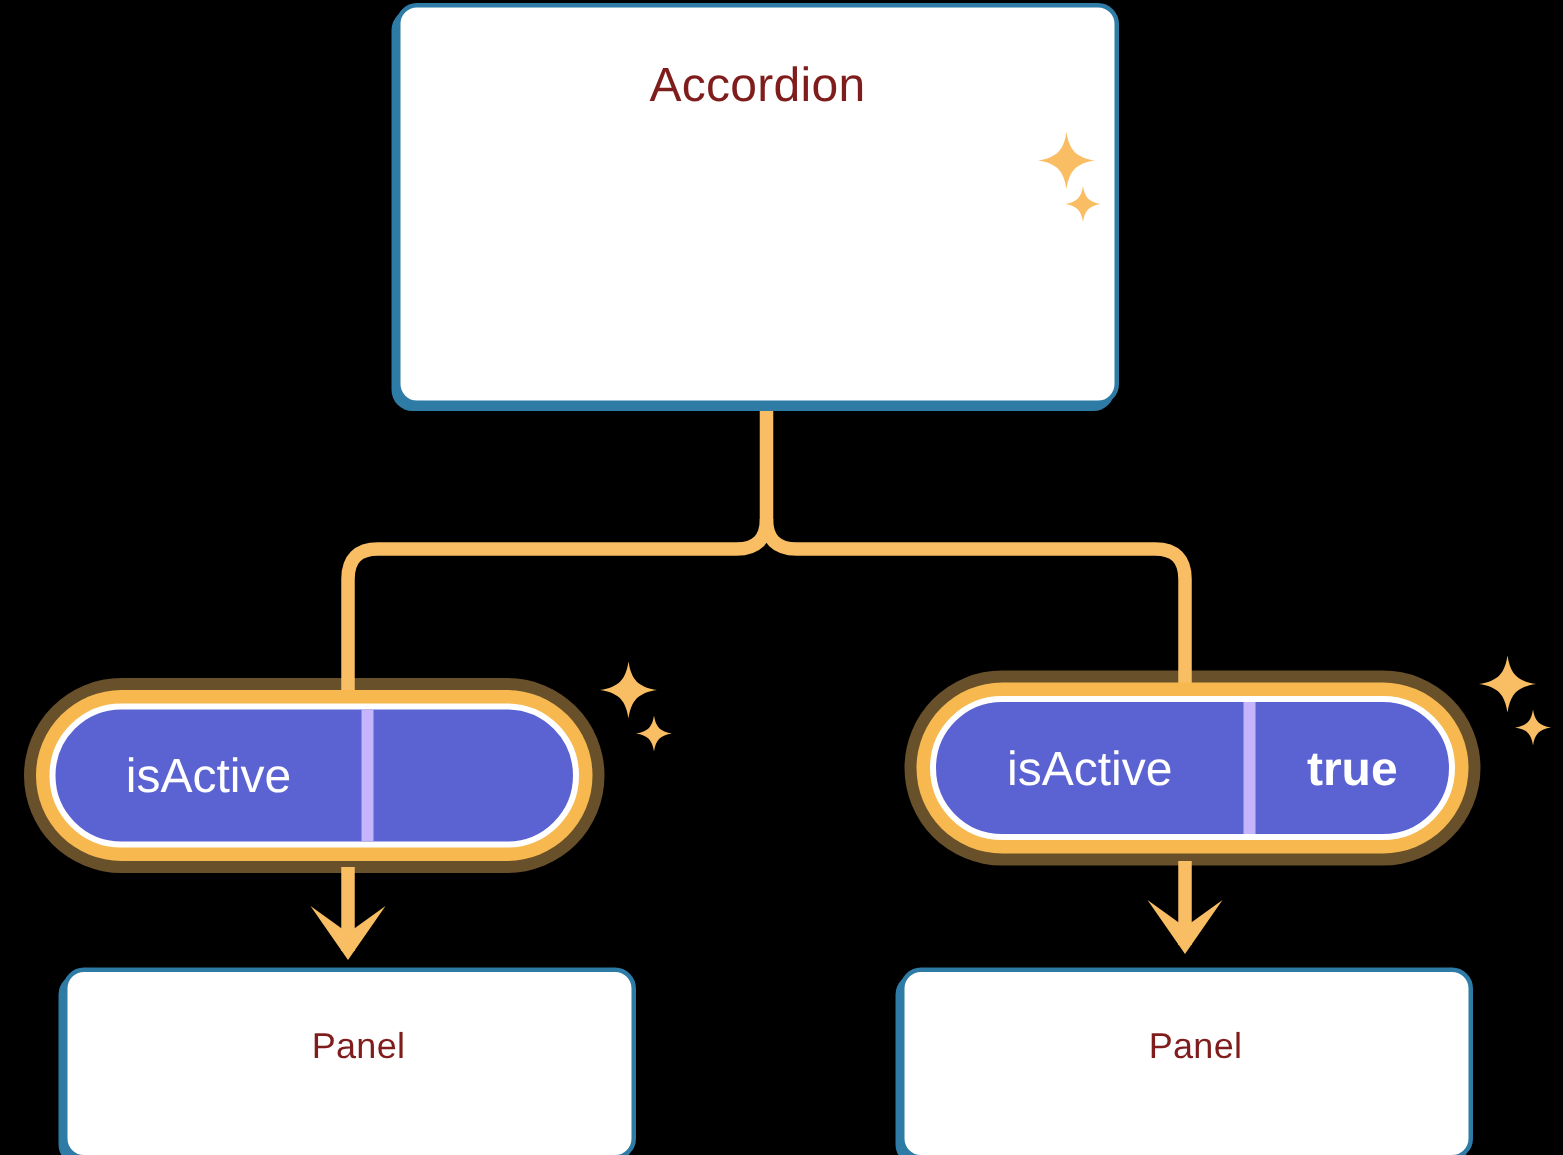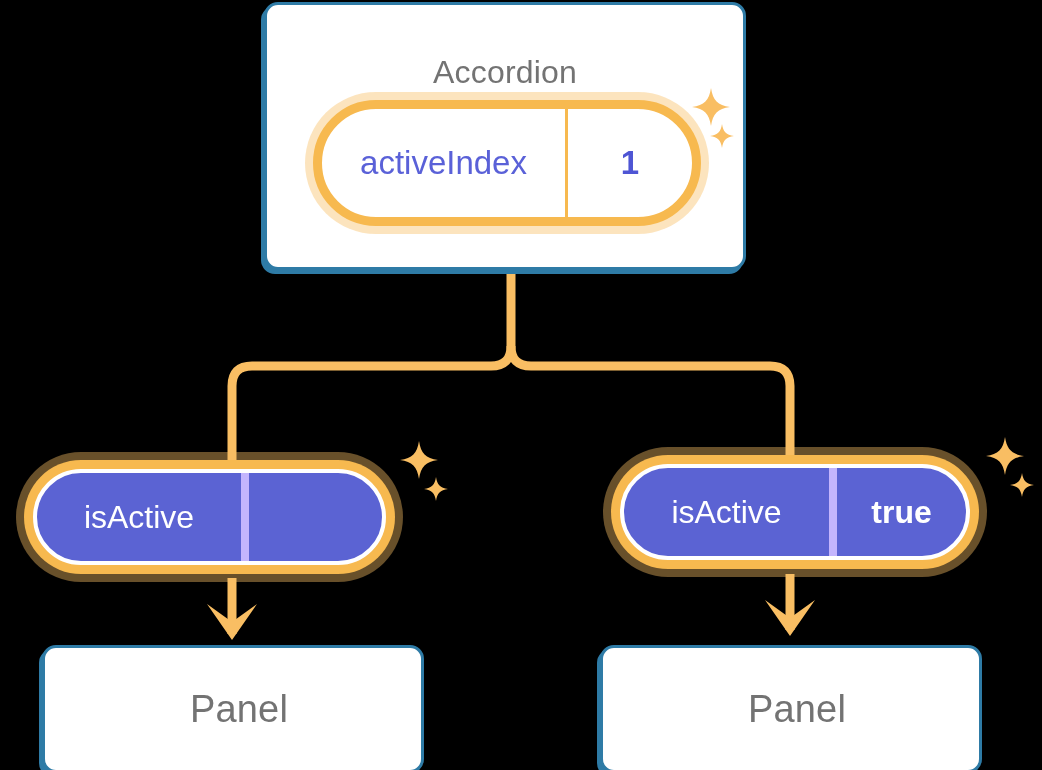--- a/index.html
+++ b/index.html
@@ -34,43 +34,42 @@
     border: 3px solid #2E7BA6;
     border-radius: 14px;
     box-shadow: -3px 4px 0 0 #2E7BA6;
     box-sizing: border-box;
   }
   .card-title {
     position: absolute;
     left: 0;
     right: 0;
     text-align: center;
-    color: #737373;
+    color: #7f1d1d;
     font-size: 31px;
     letter-spacing: 0.2px;
     white-space: nowrap;
-    margin-top: 16px;
   }
 
   #accordion-card {
     left: 264px;
     top: 2px;
     width: 482px;
     height: 268px;
   }
   #accordion-card .card-title { top: 33px; font-size: 32px; }
 
   .panel-card {
     top: 645px;
     width: 382px;
     height: 128px;
   }
   #panel-left-card  { left: 42px; }
   #panel-right-card { left: 600px; }
-  .panel-card .card-title { top: 24px; font-size: 38px; padding-left: 12px; }
+  .panel-card .card-title { top: 36px; font-size: 24px; padding-left: 12px; }
 
   
   .pill {
     position: absolute;
     display: flex;
     align-items: stretch;
     box-sizing: border-box;
     border-radius: 999px;
   }
   .pill-name, .pill-value {
@@ -167,24 +166,20 @@
     <g>
       <path d="M 790 574 L 790 630" fill="none" stroke="#F9BE63" stroke-width="9"></path>
       <path d="M 765 600 L 790 636 L 815 600 L 790 618 Z" fill="#F9BE63"></path>
     </g>
   </svg>
 
   <div id="accordion-card" class="card">
     <div class="card-title">Accordion</div>
   </div>
 
-  <div id="pill-active-index" class="pill">
-    <div class="pill-name">activeIndex</div>
-    <div class="pill-value">1</div>
-  </div>
 
   <div id="pill-is-active-left" class="pill pill-indigo">
     <div class="pill-name">isActive</div>
   </div>
 
   <div id="panel-left-card" class="card panel-card">
     <div class="card-title">Panel</div>
   </div>
 
   <div id="pill-is-active-right" class="pill pill-indigo">

